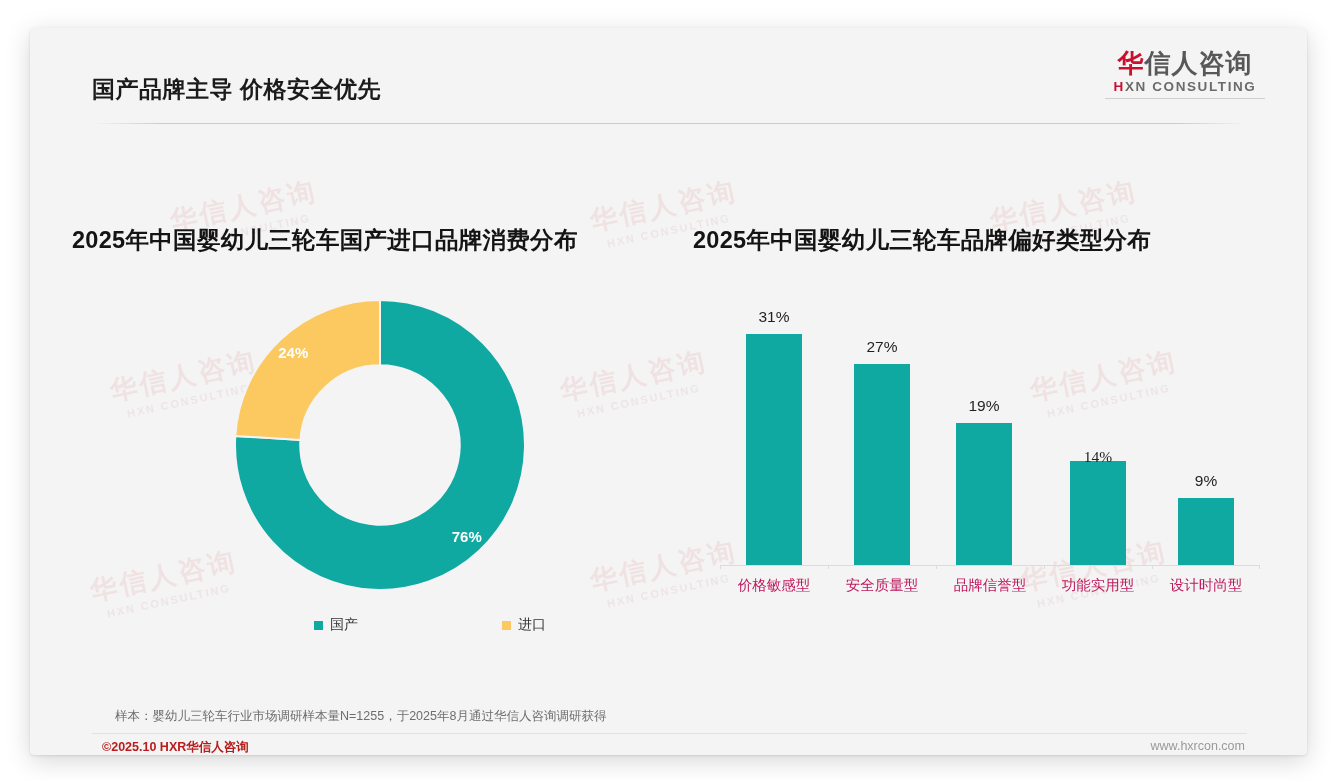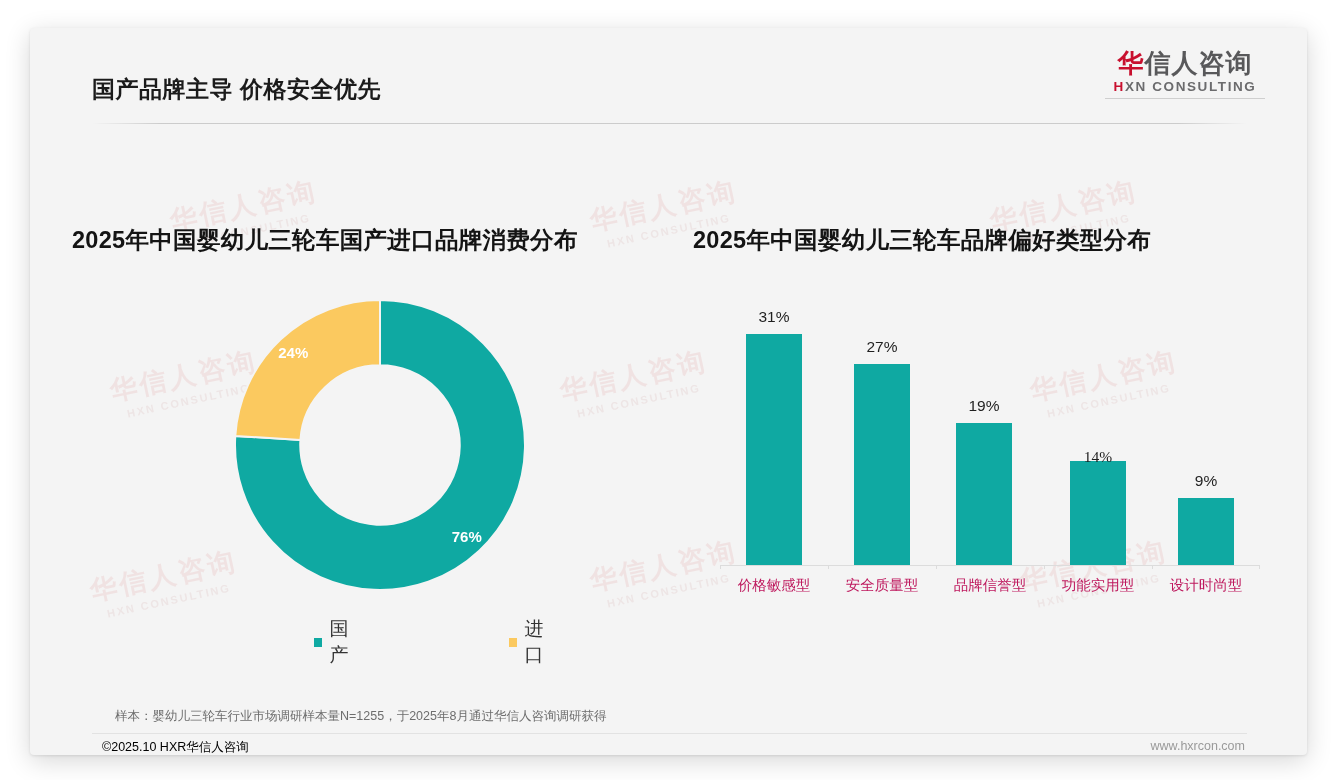--- a/index.html
+++ b/index.html
@@ -140,21 +140,21 @@
     position: absolute;
     left: 240px;
     top: 588px;
     width: 290px;
     display: flex;
     align-items: center;
   }
   .legend-item {
     display: flex;
     align-items: center;
-    font-size: 19px;
+    font-size: 14px;
     color: #333333;
     padding-left: 44px;
   }
   .legend-item + .legend-item { margin-left: 100px; }
   .legend-swatch {
     width: 9px;
     height: 9px;
     margin-right: 7px;
     display: inline-block;
   }
@@ -242,22 +242,23 @@
     left: 0;
     top: 706px;
     width: 100%;
     height: 21px;
   }
   #footer-copyright {
     position: absolute;
     left: 72px;
     top: 5px;
     font-size: 12.5px;
-    color: #000000;
-    white-space: nowrap;
+    color: #b91c1c;
+    white-space: nowrap;
+    font-weight: bold;
   }
   #footer-url {
     position: absolute;
     right: 62px;
     top: 5px;
     font-size: 12.5px;
     color: #9a9a9a;
     white-space: nowrap;
   }
 </style>

